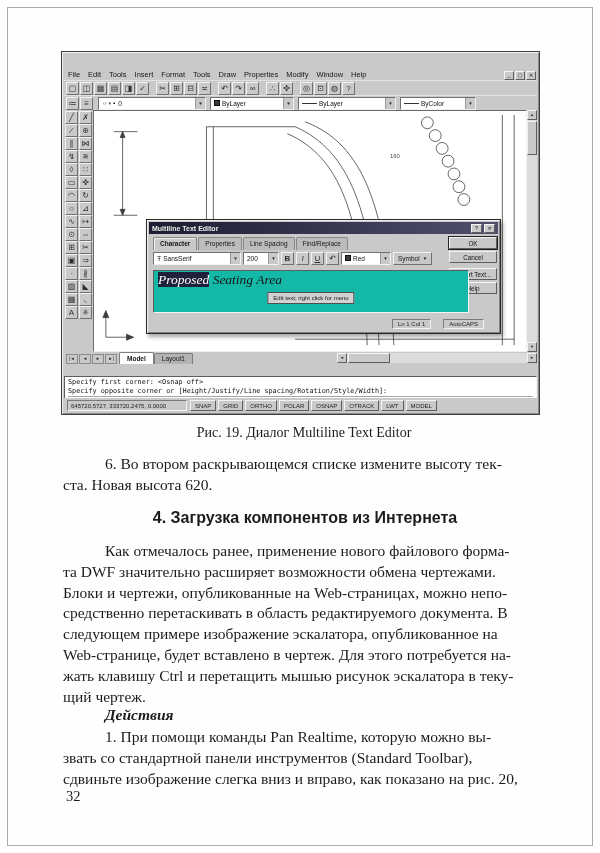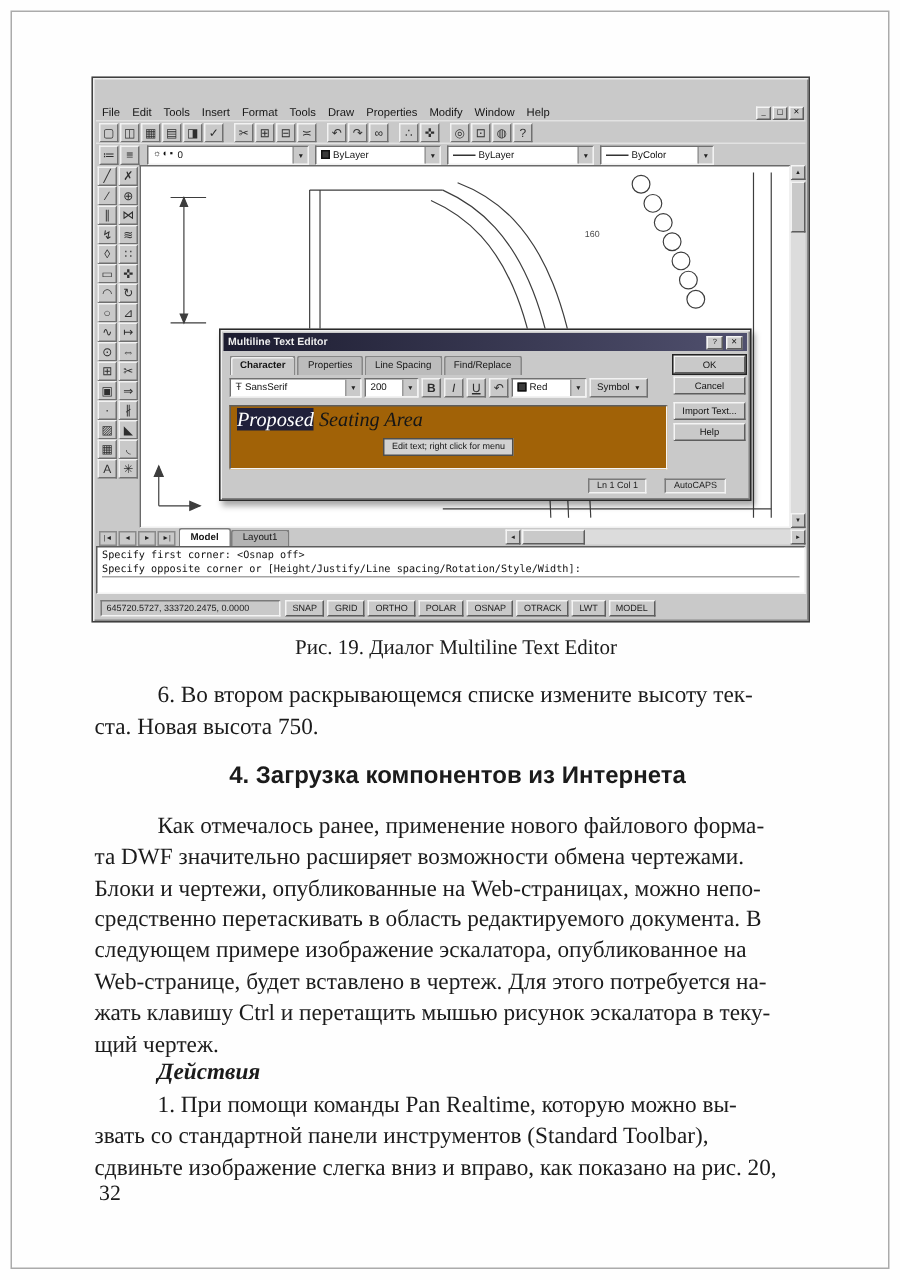--- a/index.html
+++ b/index.html
@@ -43,21 +43,21 @@
 .scroll-btn{height:10px;width:10px;background:#c9c9c9;border:1px solid;border-color:#f4f4f4 #5d5d5d #5d5d5d #f4f4f4;font-size:4px;line-height:8px;text-align:center;color:#222}
 .vthumb{height:34px;margin:1px 0;background:#c9c9c9;border:1px solid;border-color:#f4f4f4 #5d5d5d #5d5d5d #f4f4f4}
 .vfill,.hfill{flex:1}
 .tabsrow{position:absolute;left:2px;right:2px;bottom:50px;height:12px;display:flex;align-items:flex-end;font-size:6.5px;background:#c9c9c9;padding-left:2px}
 .tab-nav{display:flex;gap:1px;margin-right:2px}
 .tnav{width:12px;height:10px;background:#c9c9c9;border:1px solid #8a8a8a;font-size:4.5px;line-height:8px;text-align:center;color:#222}
 .sheet-tab{height:11px;line-height:10px;padding:0 7px;background:#b3b3b3;border:1px solid #7d7d7d;border-bottom:none;border-radius:2px 2px 0 0}
 .sheet-tab.active{background:#fff;height:12px;line-height:11px;font-weight:bold}
 .hscroll{margin-left:auto;width:200px;height:10px;background:#dcdcdc;display:flex;margin-bottom:1px}
 .hthumb{width:42px;background:#c9c9c9;border:1px solid;border-color:#f4f4f4 #5d5d5d #5d5d5d #f4f4f4;margin:0 1px}
-.cmd{position:absolute;left:2px;right:2px;bottom:18px;height:32px;background:#fff;border:1px solid;border-color:#5d5d5d #f4f4f4 #f4f4f4 #5d5d5d;font-family:"DejaVu Sans Mono",monospace;font-size:6.8px;line-height:9px;padding:1px 3px;color:#101010}
+.cmd{position:absolute;left:2px;right:2px;bottom:6px;height:32px;background:#fff;border:1px solid;border-color:#5d5d5d #f4f4f4 #f4f4f4 #5d5d5d;font-family:"DejaVu Sans Mono",monospace;font-size:6.8px;line-height:9px;padding:1px 3px;color:#101010}
 .cmd-history{white-space:pre-line;height:19px;border-bottom:1px solid #a5a5a5}
 .cmd-input{height:9px}
 .statusbar{position:absolute;left:2px;right:2px;bottom:2px;height:14px;background:#c9c9c9;display:flex;align-items:center;gap:3px;padding:0 3px;font-size:6px}
 .coords{height:11px;line-height:10px;min-width:120px;padding:0 3px;border:1px solid;border-color:#7a7a7a #f4f4f4 #f4f4f4 #7a7a7a;color:#222}
 .toggles{display:flex;gap:2px}
 .status-toggle{height:11px;line-height:10px;padding:0 4px;background:#c9c9c9;border:1px solid;border-color:#f4f4f4 #5d5d5d #5d5d5d #f4f4f4;color:#1d1d1d}
 
 
 .dialog{position:absolute;left:84px;top:167px;width:355px;height:115px;background:#c9c9c9;border:1px solid #2a2a2a;box-shadow:inset 1px 1px 0 #f0f0f0,inset -1px -1px 0 #808080,2px 3px 4px rgba(0,0,0,.35);z-index:6}
 .dlg-title{position:absolute;left:2px;right:2px;top:2px;height:12px;display:flex;align-items:center;padding:0 3px;gap:2px;color:#ededed}
@@ -73,21 +73,21 @@
 .fmt{font-weight:bold}
 .fmt-i{font-weight:normal;font-style:italic}
 .fmt-u{font-weight:normal;text-decoration:underline}
 .tt-icon{font-size:7px;color:#333}
 .sym-btn{height:13px;display:flex;align-items:center;gap:3px;padding:0 4px;background:#c9c9c9;border:1px solid;border-color:#f2f2f2 #707070 #707070 #f2f2f2;font-size:6.5px}
 .sym-btn .sarr{font-size:4.5px}
 .dlg-buttons{position:absolute;left:302px;top:17px;width:48px;display:flex;flex-direction:column;gap:2px}
 .dlg-btn{height:12px;background:#c9c9c9;border:1px solid;border-color:#f4f4f4 #5d5d5d #5d5d5d #f4f4f4;font-family:inherit;font-size:6.3px;color:#111;padding:0}
 .dlg-buttons .dlg-btn:nth-child(1){outline:1px solid #222}
 .dlg-buttons .dlg-btn:nth-child(3){margin-top:3px}
-.dlg-textarea{position:absolute;left:6px;top:50px;width:292px;height:43px;background:#a16207;border:1px solid;border-color:#5d5d5d #f4f4f4 #f4f4f4 #5d5d5d;padding:1px 4px}
+.dlg-textarea{position:absolute;left:6px;top:50px;width:316px;height:43px;background:#14b8a6;border:1px solid;border-color:#5d5d5d #f4f4f4 #f4f4f4 #5d5d5d;padding:1px 4px}
 .mtext-line{font-family:"Liberation Serif",serif;font-style:italic;font-size:13.5px;line-height:16px;white-space:nowrap}
 .mtext-line .sel{background:#20203a;color:#fff}
 .edit-hint{position:absolute;left:50%;top:21px;transform:translateX(-50%);background:#d2d2d2;border:1px solid #4e4e4e;font-size:6px;line-height:8px;padding:1px 5px;white-space:nowrap}
 .dlg-status{position:absolute;right:16px;bottom:4px;display:flex;gap:12px}
 .cell{height:10px;line-height:9px;padding:0 5px;border:1px solid;border-color:#7a7a7a #f4f4f4 #f4f4f4 #7a7a7a;font-size:6px;color:#222}
 
 
 .caption{position:absolute;left:63px;width:482px;top:425px;text-align:center;font-size:14px}
 .body-text{position:absolute;left:63px;width:484px;font-size:15.5px;line-height:20.8px;white-space:pre-line;text-indent:42px}
 #para6{top:454px}
@@ -339,21 +339,21 @@
     <div class="dlg-status">
       <span class="cell">Ln 1 Col 1</span>
       <span class="cell">AutoCAPS</span>
     </div>
   </div>
 
 </div>
 
 <div class="caption">Рис. 19. Диалог Multiline Text Editor</div>
 <div class="body-text" id="para6">6. Во втором раскрывающемся списке измените высоту тек-
-ста. Новая высота 750.</div>
+ста. Новая высота 620.</div>
 <div class="heading">4. Загрузка компонентов из Интернета</div>
 <div class="body-text" id="paraIntro">Как отмечалось ранее, применение нового файлового форма-
 та DWF значительно расширяет возможности обмена чертежами.
 Блоки и чертежи, опубликованные на Web-страницах, можно непо-
 средственно перетаскивать в область редактируемого документа. В
 следующем примере изображение эскалатора, опубликованное на
 Web-странице, будет вставлено в чертеж. Для этого потребуется на-
 жать клавишу Ctrl и перетащить мышью рисунок эскалатора в теку-
 щий чертеж.</div>
 <div id="actions">Действия</div>

